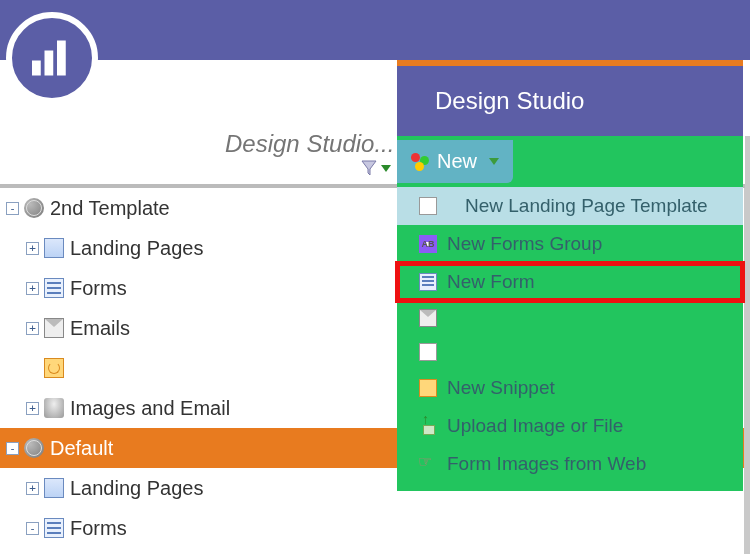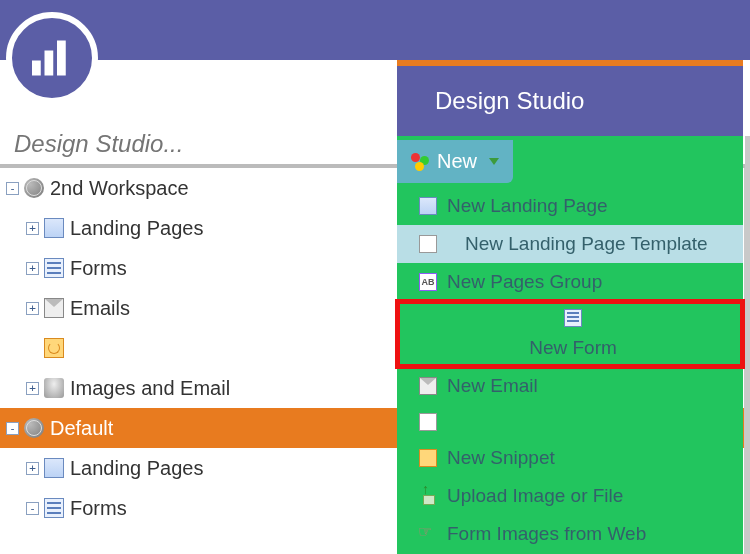--- a/index.html
+++ b/index.html
@@ -4,21 +4,21 @@
 <style>
   * { box-sizing: border-box; margin: 0; padding: 0; }
   body { font-family: "Segoe UI", Arial, sans-serif; background: #fff; width: 750px; height: 554px; overflow: hidden; position: relative; }
 
   
   .topbar { background: #5b5ea6; height: 60px; width: 100%; position: relative; }
   .logo-wrap { position: absolute; top: 12px; left: 6px; width: 92px; height: 92px; border-radius: 50%; background: #5b5ea6; border: 6px solid #fff; display: flex; align-items: center; justify-content: center; z-index: 5; }
   .logo-wrap svg { width: 50px; height: 50px; }
 
   
-  .filterbar { margin-top: 70px; padding: 0 14px 6px; border-bottom: 4px solid #bbb; display: flex; align-items: center; justify-content: space-between; }
+  .filterbar { margin-top: 70px; padding: 0 14px 6px; border-bottom: 4px solid #bbb; display: flex; align-items: center; justify-content: space-between; flex-direction: column; }
   .filterbar input { border: none; font-size: 24px; font-style: italic; color: #777; outline: none; width: 300px; background: transparent; }
   .filter-icon { display: flex; align-items: center; gap: 2px; }
   .filter-icon .tri { width:0;height:0;border-left:5px solid transparent;border-right:5px solid transparent;border-top:7px solid #2a8a2a; }
 
   
   .tree { border-right: 6px solid #c9c9c9; height: 395px; overflow: hidden; font-size: 20px; color: #333; }
   .tree-row { display: flex; align-items: center; height: 40px; padding-left: 6px; cursor: default; white-space: nowrap; }
   .tree-row.level1 { padding-left: 6px; }
   .tree-row.level2 { padding-left: 26px; }
   .tree-row.selected { background: #e87b1f; color: #fff; }
@@ -44,25 +44,25 @@
   .panel-body { background: #22c55e; padding: 4px 0 0 0; }
   .new-btn-row { display:flex; }
   .new-btn { background: #62b3c4; color: #fff; display: inline-flex; align-items: center; gap: 8px; padding: 10px 14px; font-size: 20px; border-radius: 0 0 6px 0; }
   .new-btn .tri { width:0;height:0;border-left:5px solid transparent;border-right:5px solid transparent;border-top:7px solid #3c9b3c; margin-left:4px; }
   .new-btn .balls { position:relative; width:18px; height:18px; }
   .new-btn .balls span { position:absolute; width:9px; height:9px; border-radius:50%; }
   .b1{background:#e33;left:0;top:0;} .b2{background:#3c3;right:0;top:3px;} .b3{background:#fc0;left:4px;bottom:0;}
   .menu { list-style:none; padding: 4px 0 8px; }
   .menu li { display:flex; align-items:center; gap:10px; padding: 8px 16px 8px 22px; color:#34606b; font-size:19px; cursor:default; position:relative; }
   .menu li.hover { background:#b9dee6;gap:28px; }
-  .menu li.highlight { outline: 5px solid #e11; outline-offset: -3px; flex-direction: column; }
+  .menu li.highlight { outline: 5px solid #e11; outline-offset: -3px; }
   .mi { width:18px; height:18px; display:inline-flex; align-items:center; justify-content:center; flex:0 0 18px; }
   .mi.page { border:1px solid #6a8abf; background:linear-gradient(#dbe7fb,#bcd3f5); }
   .mi.blank { border:1px solid #999; background:#fff; }
-  .mi.ab { border:1px solid #8b5cf6; background:#fff; font-size:9px; font-weight:bold; color:#555; }
+  .mi.ab { border:7px solid #8b5cf6; background:#fff; font-size:9px; font-weight:bold; color:#555; }
   .mi.form { border:1px solid #6a8abf; background:#e8f0fd; position:relative; }
   .mi.form::before { content:''; position:absolute; left:2px; right:2px; top:2px; height:2px; background:#5a7ebc; box-shadow:0 4px 0 #5a7ebc, 0 8px 0 #5a7ebc; }
   .mi.mail { border:1px solid #888; background:#eee; position:relative; }
   .mi.mail::after { content:''; position:absolute;left:0;right:0;top:0;height:0;border-left:8px solid transparent;border-right:8px solid transparent;border-top:7px solid #bbb; }
   .mi.snip { border:1px solid #d98a1f; background:#ffd77a; }
   .mi.upload { position:relative; }
   .mi.upload::before { content:''; position:absolute; left:4px; bottom:0; width:10px; height:8px; border:1px solid #7a5; background:#cfe8c8; }
   .mi.upload::after { content:'↑'; position:absolute; left:3px; top:-6px; color:#2a8a2a; font-weight:bold; font-size:14px; }
   .mi.grab { position:relative; }
   .mi.grab::after { content:'☞'; color:#c77; font-size:16px; position:absolute; left:-1px; top:-3px; }
@@ -89,21 +89,21 @@
       <path d="M3 3 L17 3 L11 11 L11 17 L9 15 L9 11 Z" fill="#c7c7e0" stroke="#7a7aa8"></path>
     </svg>
     <span class="tri"></span>
   </span>
 </div>
 
 <div class="tree" id="tree">
     <div class="tree-row level1">
       <span class="toggle">-</span>
       <span class="node-icon globe"></span>
-      <span class="row-label">2nd Workspace</span>
+      <span class="row-label">2nd Template</span>
     </div>
     <div class="tree-row level2">
       <span class="toggle">+</span>
       <span class="node-icon page"></span>
       <span class="row-label">Landing Pages</span>
     </div>
     <div class="tree-row level2">
       <span class="toggle">+</span>
       <span class="node-icon form"></span>
       <span class="row-label">Forms</span>
@@ -148,39 +148,34 @@
         <span class="balls">
             <span class="b1"></span>
             <span class="b2"></span>
             <span class="b3"></span>
           </span>
         <span>New</span>
         <span class="tri"></span>
       </div>
     </div>
     <ul class="menu" id="menu">
-        <li>
-          <span class="mi page"></span>
-          <span>New Landing Page</span>
-        </li>
         <li class="hover">
           <span class="mi blank"></span>
           <span>New Landing Page Template</span>
         </li>
         <li>
           <span class="mi ab">AB</span>
-          <span>New Pages Group</span>
+          <span>New Forms Group</span>
         </li>
         <li class="highlight">
           <span class="mi form"></span>
           <span>New Form</span>
         </li>
         <li>
           <span class="mi mail"></span>
-          <span>New Email</span>
         </li>
         <li>
           <span class="mi blank"></span>
         </li>
         <li>
           <span class="mi snip"></span>
           <span>New Snippet</span>
         </li>
         <li>
           <span class="mi upload"></span>

